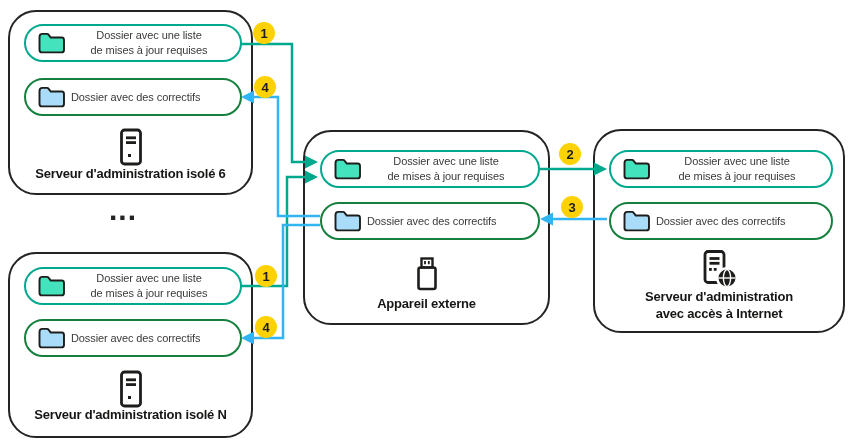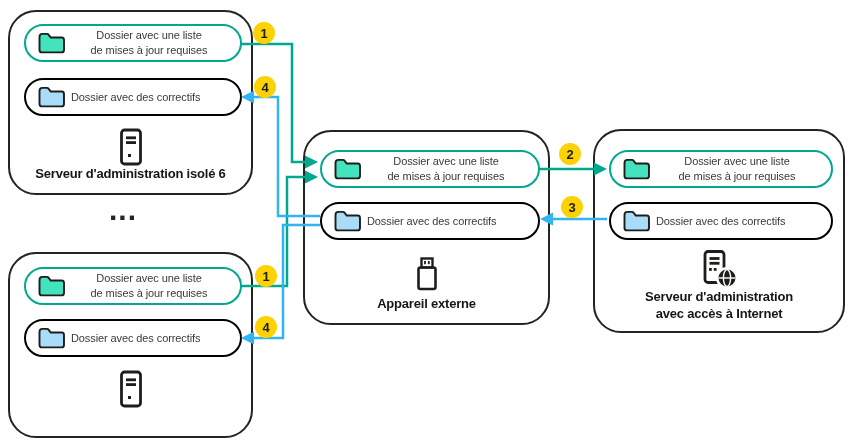--- a/index.html
+++ b/index.html
@@ -10,21 +10,21 @@
   .node{
     position:absolute;background:#ffffff;border:2.5px solid #242422;border-radius:28px;
     box-sizing:border-box;
   }
   .pill{
     position:absolute;height:38px;border-radius:21px;background:#ffffff;
     display:flex;align-items:center;box-sizing:border-box;
     padding:0 8px 0 11px;z-index:3;
   }
   .pill-teal{border:2px solid #00a88e;}
-  .pill-blue{border:2px solid #000000;}
+  .pill-blue{border:2px solid #15803d;}
   .f-icon{display:flex;flex-shrink:0;}
   .pill-label{
     font-size:11px;line-height:1.32;color:#3a3a38;letter-spacing:-0.1px;
     white-space:pre-line;margin-left:5px;
   }
   .pill-label.center{flex:1;text-align:center;margin-left:0;}
   .node-icon{position:absolute;left:0;right:0;display:flex;justify-content:center;}
   .node-title{
     position:absolute;left:0;right:0;text-align:center;font-weight:700;
     font-size:13px;letter-spacing:-0.2px;line-height:1.3;white-space:pre-line;color:#161614;
@@ -99,20 +99,21 @@
       <span class="pill-label">Dossier avec des correctifs</span>
     </div>
     <div class="node-icon" style="top:116px;">
       <svg width="24" height="38" viewBox="0 0 24 38">
           <rect x="2.5" y="2" width="19" height="34" rx="3" fill="none" stroke="#1d1d1b" stroke-width="2.8"></rect>
           <line x1="7" y1="9.8" x2="17" y2="9.8" stroke="#1d1d1b" stroke-width="2.8"></line>
           <line x1="7" y1="14.6" x2="17" y2="14.6" stroke="#1d1d1b" stroke-width="2.8"></line>
           <rect x="9" y="26" width="3" height="3" fill="#1d1d1b"></rect>
         </svg>
     </div>
+    <div class="node-title" style="bottom:12px;">Serveur d'administration isolé N</div>
   </div>
 
   <div class="node" style="left:303px;top:130px;width:247px;height:195px;">
     <div class="pill pill-teal" style="left:15px;top:18px;width:220px;">
       <span class="f-icon">
         <svg width="29" height="24" viewBox="0 0 30 25">
             <path d="M2.5 6.2 C2.5 4 3.5 3 5.5 3 L10.2 3 C11 3 11.6 3.3 12.1 4 L14.2 6.8 L25.5 6.8 C27 6.8 28 7.8 28 9.3 L28 19.8 C28 21.3 27 22.3 25.5 22.3 L5 22.3 C3.5 22.3 2.5 21.3 2.5 19.8 Z" fill="#42e3bd" stroke="#1d1d1b" stroke-width="2"></path>
           </svg>
       </span>
       <span class="pill-label center">Dossier avec une liste

